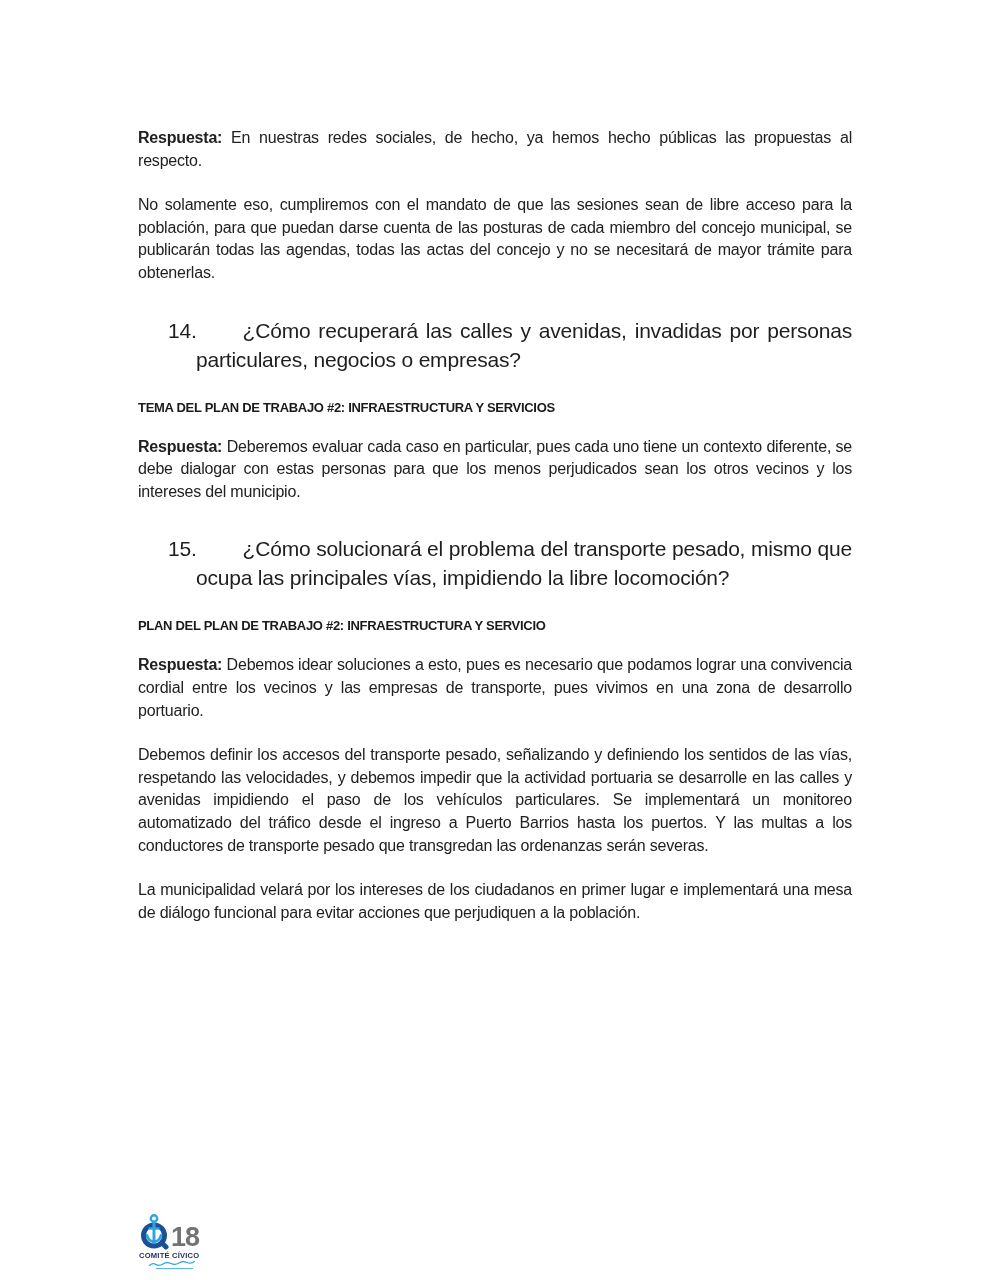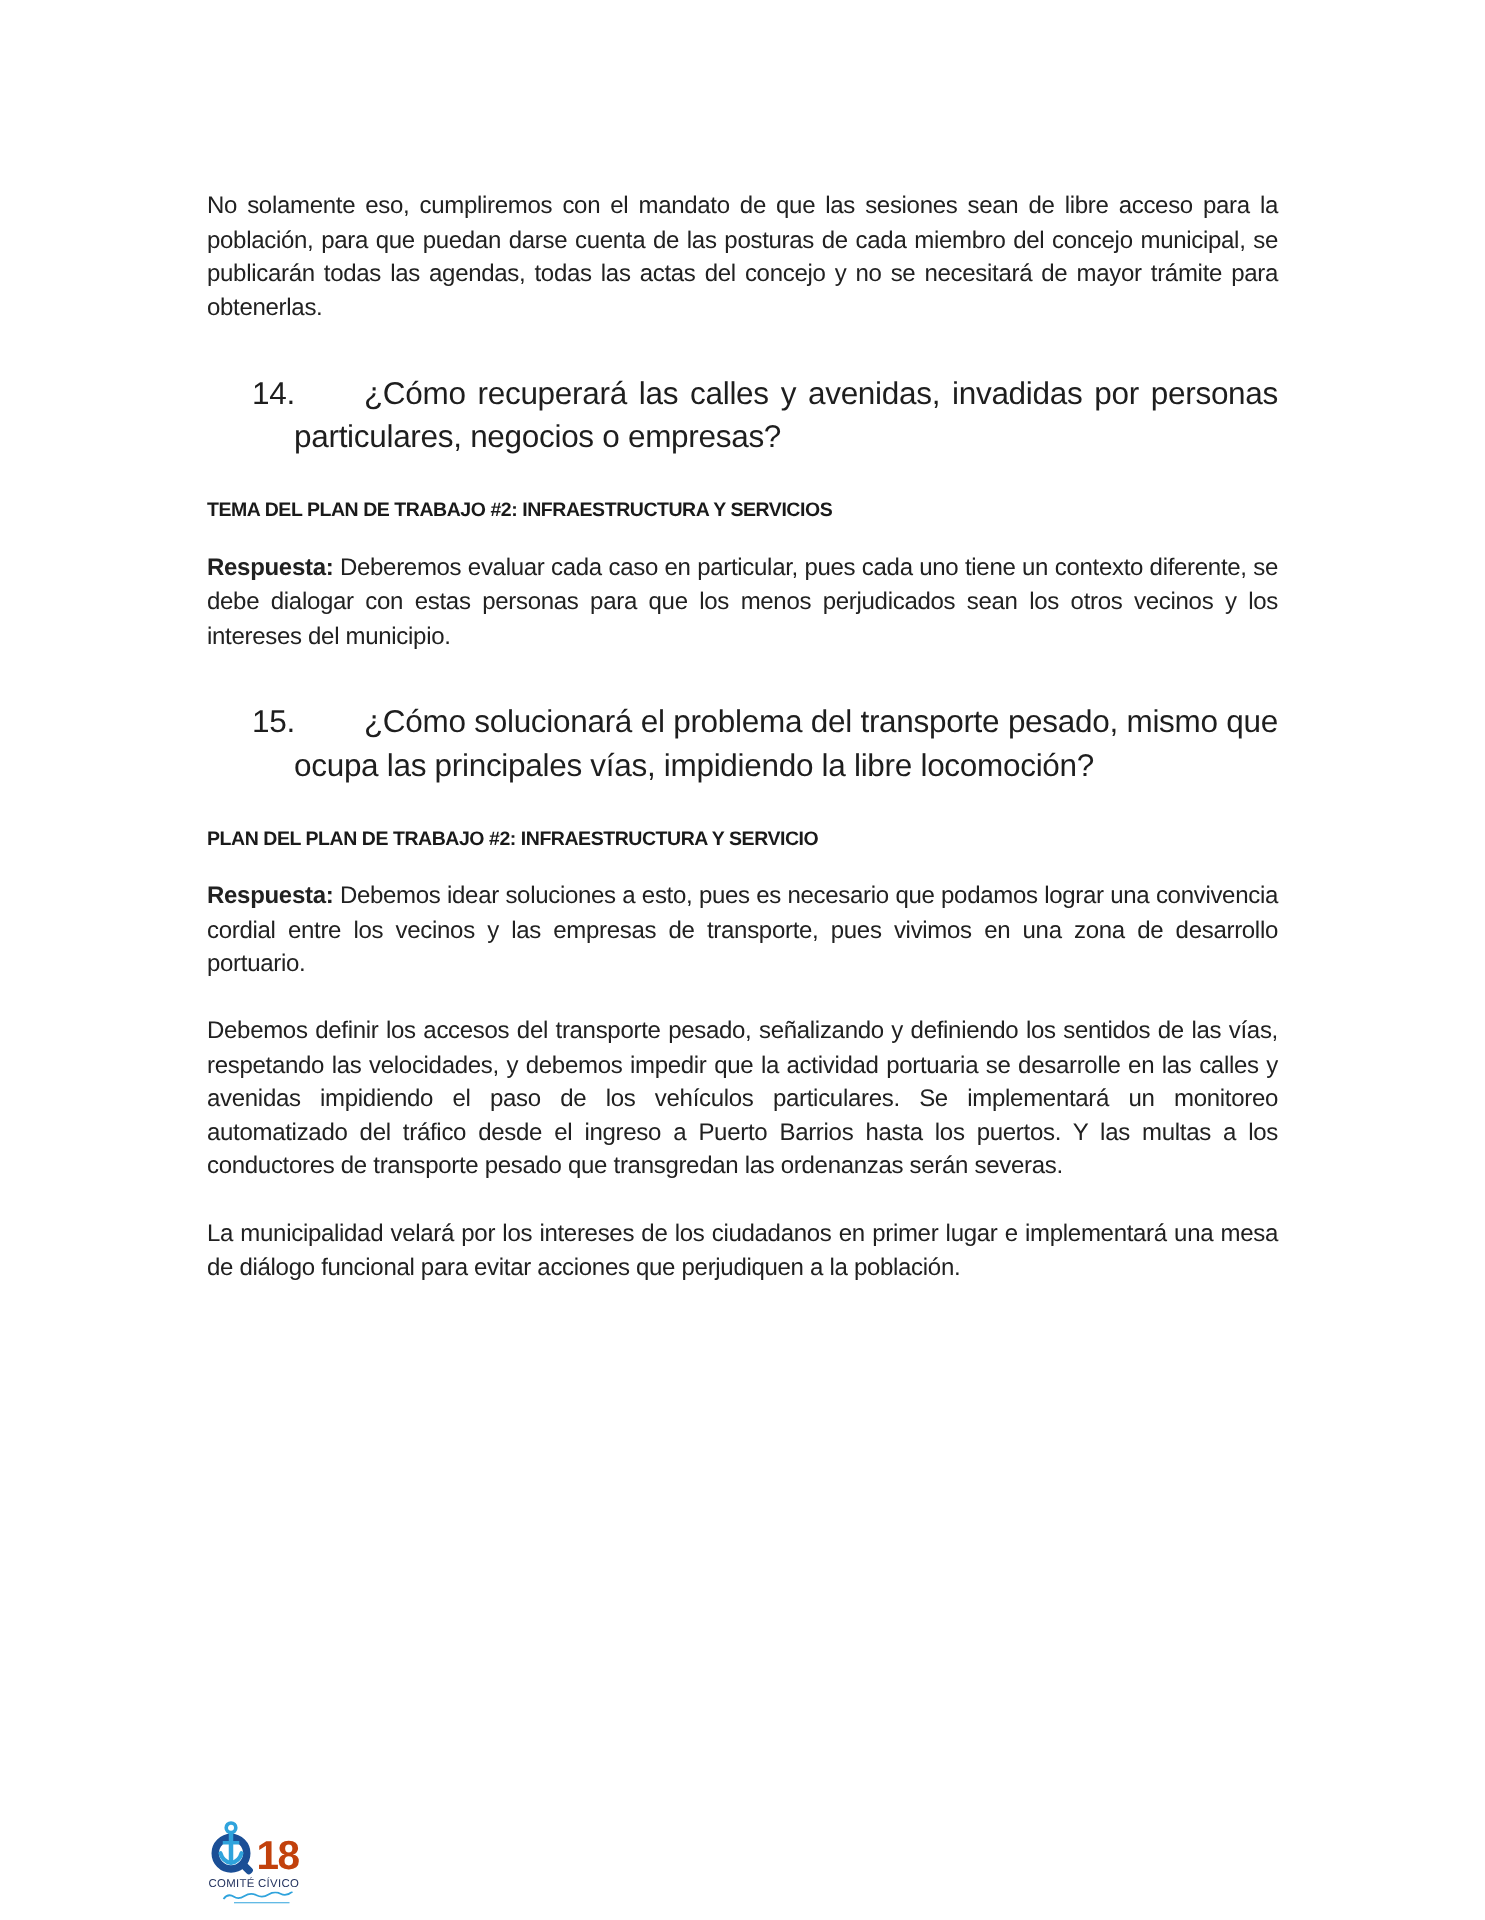--- a/index.html
+++ b/index.html
@@ -68,35 +68,39 @@
   }
   .logo-number {
     font-weight: bold;
     font-size: 27px;
     line-height: 26px;
     letter-spacing: -1px;
     margin-left: 1px;
   }
   .logo-name {
     font-size: 7.6px;
-    font-weight: normal;
+    font-weight: bold;
     letter-spacing: 0.2px;
     white-space: nowrap;
     margin-top: 1px;
   }
   .squiggle {
     display: block;
     margin: 1px 0 0 8px;
   }
 </style>
 </head>
 <body>
 
 <div class="page">
 
+  <p class="body">
+    <strong class="lead">Respuesta:</strong>
+    <span>En nuestras redes sociales, de hecho, ya hemos hecho públicas las propuestas al respecto.</span>
+  </p>
 
 
   <p class="body">
     <span>No solamente eso, cumpliremos con el mandato de que las sesiones sean de libre acceso para la población, para que puedan darse cuenta de las posturas de cada miembro del concejo municipal, se publicarán todas las agendas, todas las actas del concejo y no se necesitará de mayor trámite para obtenerlas.</span>
   </p>
 
   <div class="question">
     <span class="qnum">14.</span><span class="qtab"></span><span class="qtext">¿Cómo recuperará las calles y avenidas, invadidas por personas particulares, negocios o empresas?</span>
   </div>
 
@@ -138,20 +142,20 @@
       <rect x="21" y="26.5" width="10" height="5" rx="2" transform="rotate(45 23 29)" fill="#1b4f96"></rect>
 
       <circle cx="15" cy="4.5" r="3.2" fill="none" stroke="#2fa3dc" stroke-width="2.4"></circle>
 
       <path d="M15 7.5 V 27" stroke="#2fa3dc" stroke-width="3" fill="none"></path>
 
       <path d="M9.5 14.5 H 20.5" stroke="#2fa3dc" stroke-width="2.4"></path>
 
       <path d="M8 21.5 q1.5 5.5 7 6.5 q5.5 -1 7 -6.5" stroke="#2fa3dc" stroke-width="2.8" fill="none" stroke-linecap="round"></path>
     </svg>
-    <span class="logo-number" style="color:#c2410c;">18</span>
+    <span class="logo-number" style="color:#737373;">18</span>
   </div>
   <div class="logo-name" style="color:#1d2d5a;">COMITÉ CÍVICO</div>
   <svg class="squiggle" width="52" height="9" viewBox="0 0 52 9" aria-hidden="true">
     <path d="M2 5 q3 -4 7 -1.5 q3 2 7 -0.5 q4 -2.5 8 -0.5 q4 2 8 -0.5 q4 -2.5 8 -0.5 q4 2 8 -1.5" stroke="#2fa3dc" stroke-width="1.2" fill="none"></path>
     <path d="M9 7.5 H 46" stroke="#2fa3dc" stroke-width="0.8"></path>
   </svg>
 </div>
 
 </body></html>

